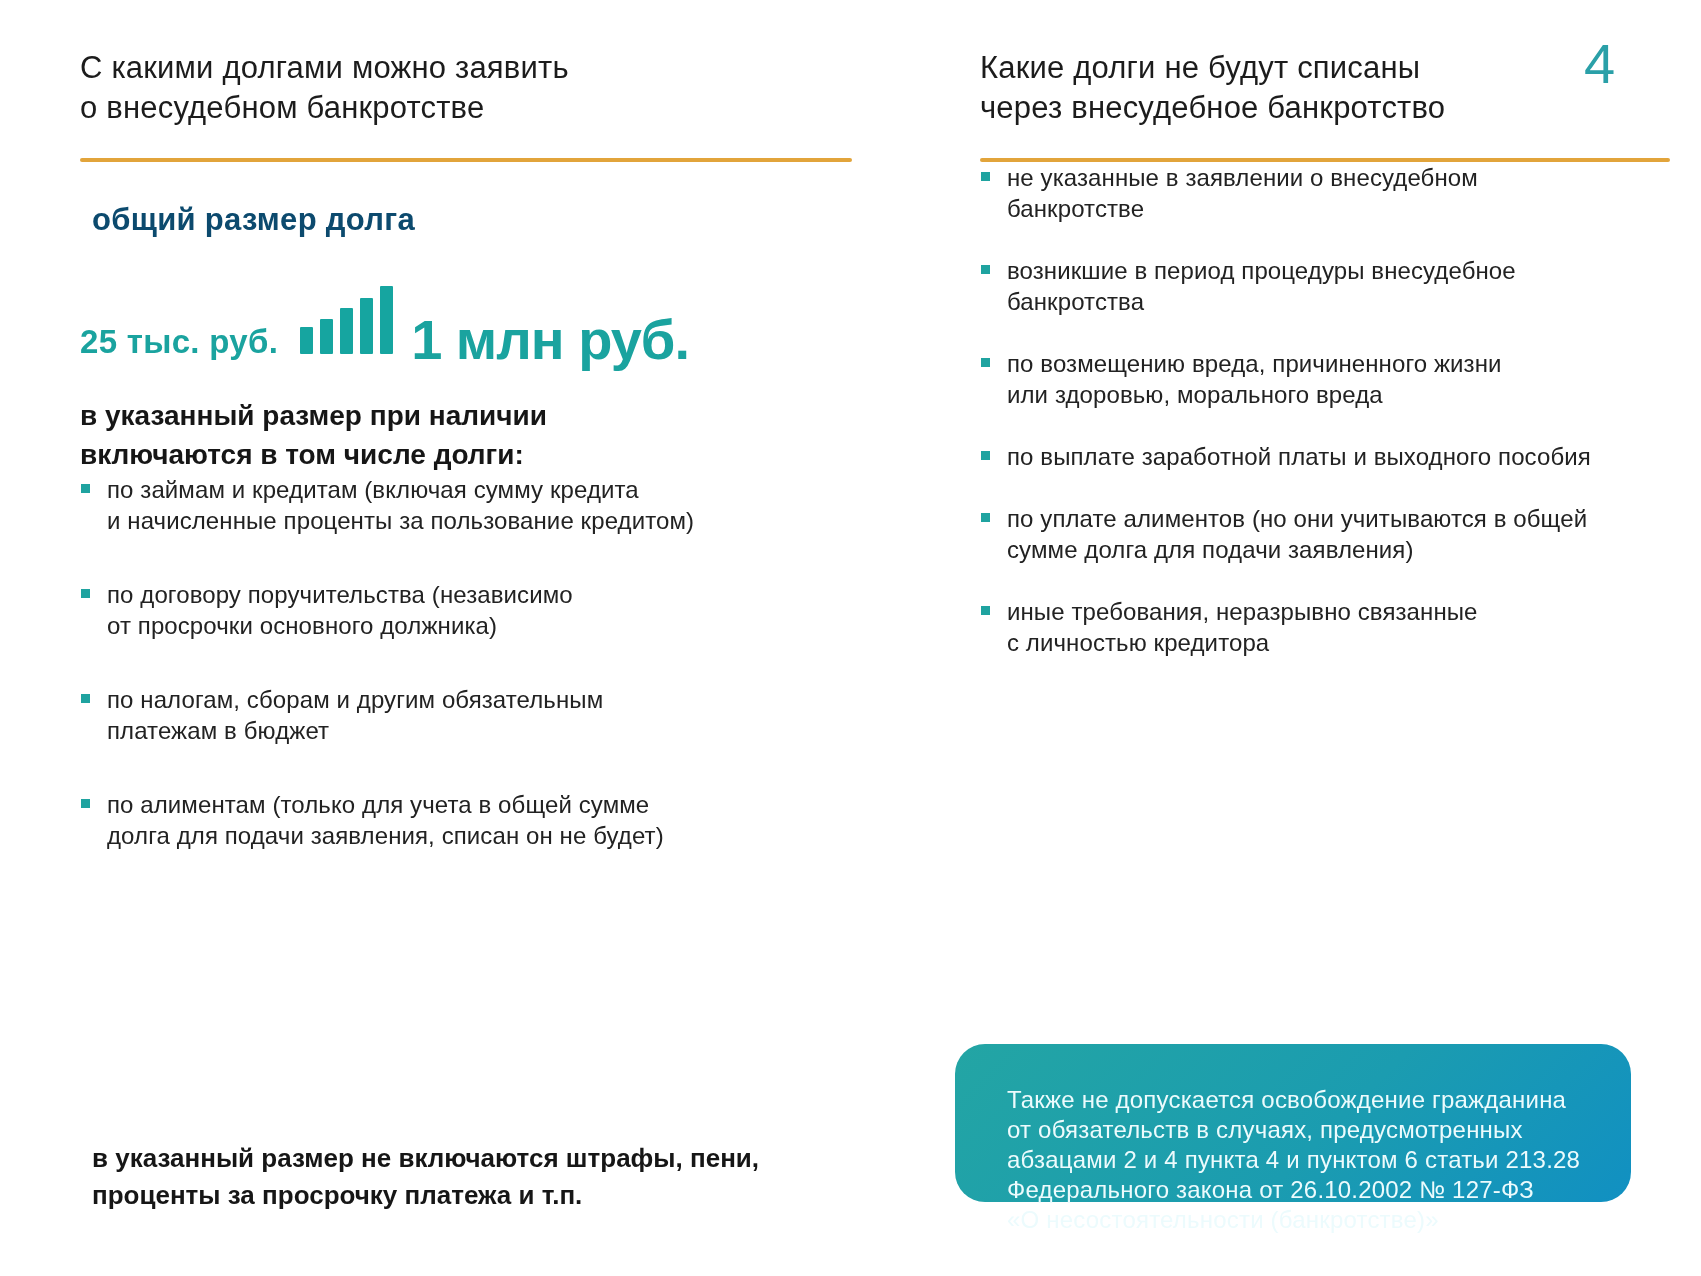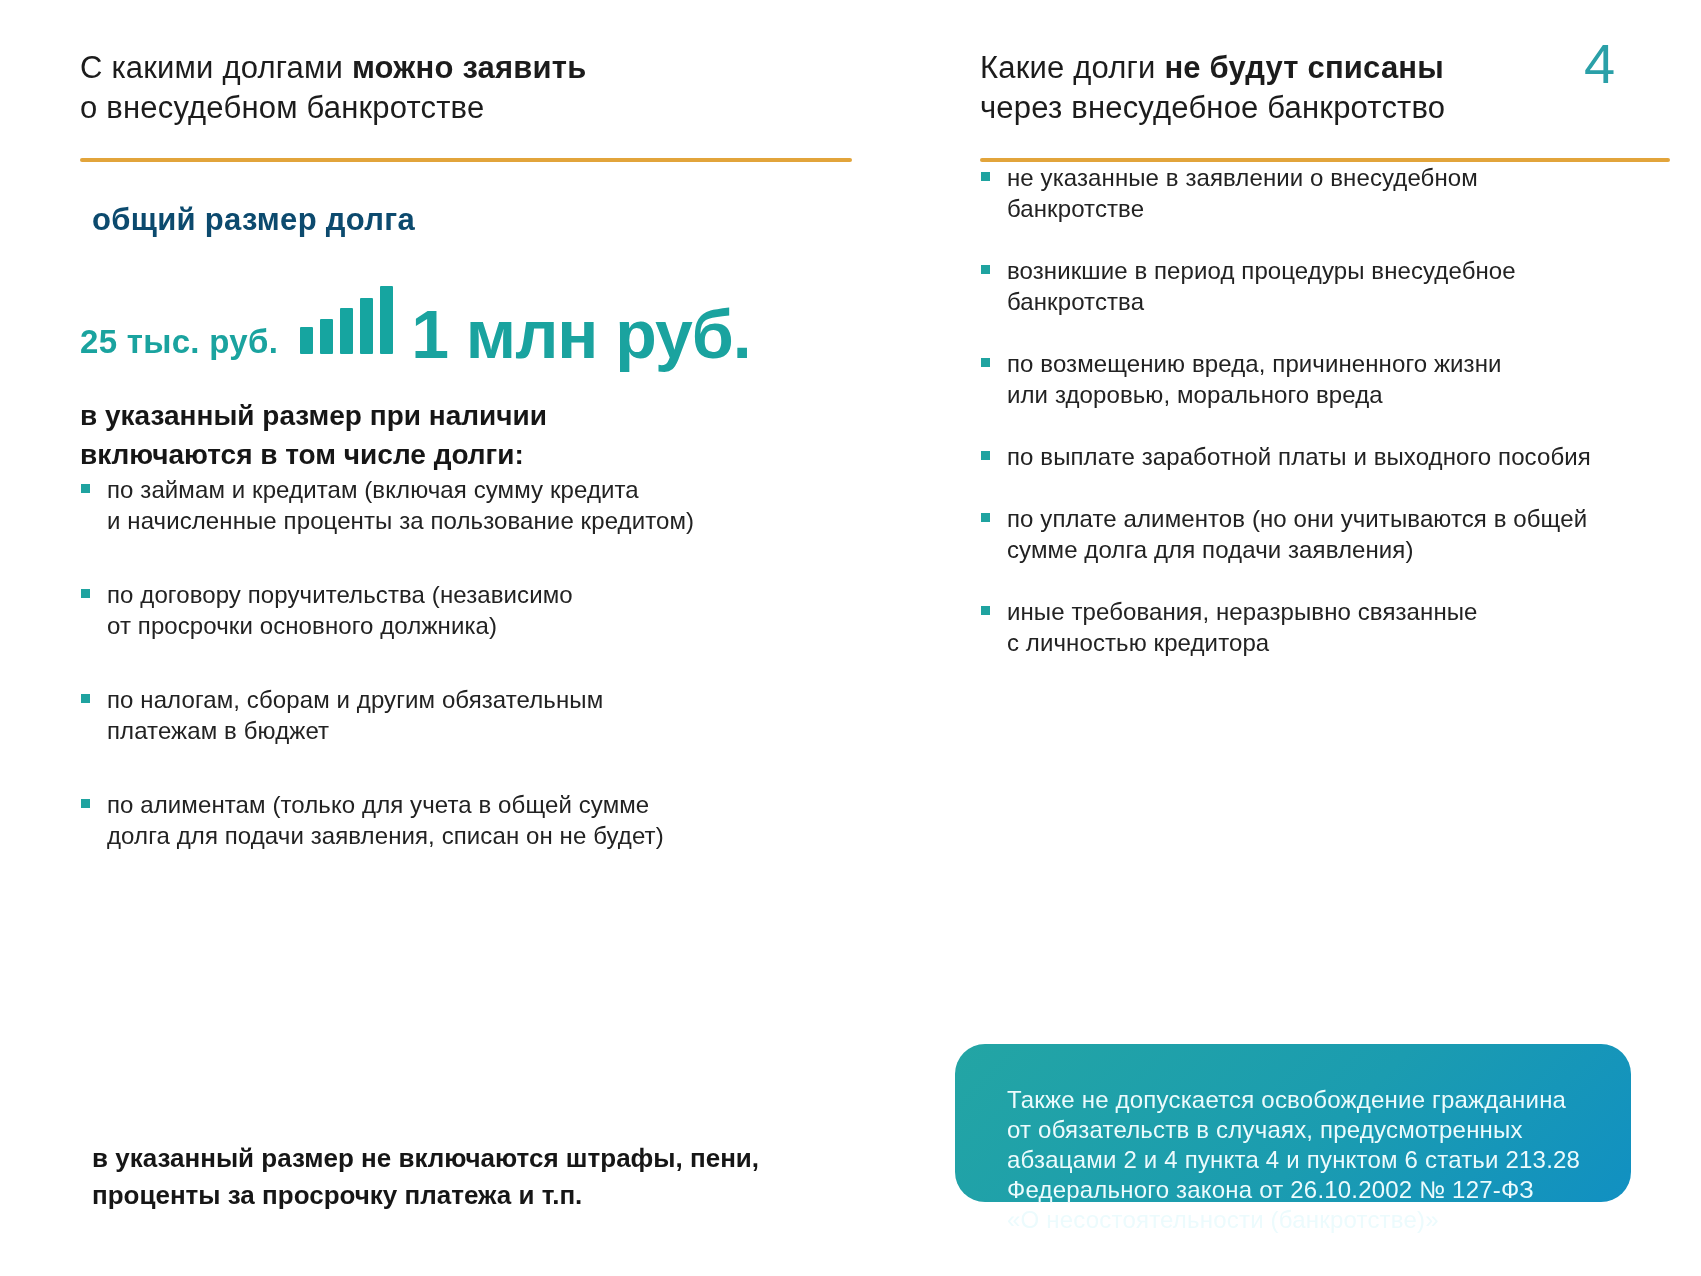--- a/index.html
+++ b/index.html
@@ -12,21 +12,21 @@
     overflow:hidden;
   }
   .col{position:absolute;top:48px;}
   .col-left{left:80px;width:772px;}
   .col-right{left:980px;width:700px;}
 
   h1.title{
     margin:0;font-size:31px;line-height:40px;font-weight:400;
     letter-spacing:.2px;color:#1c1c1c;
   }
-  h1.title .b{font-weight:700;}
+  h1.title .b{font-weight:400;}
   .rule{height:4px;background:#e2a43b;border-radius:2px;margin-top:30px;}
   .rule-left{width:772px;}
   .rule-right{width:690px;}
 
   .page-number{
     position:absolute;left:1584px;top:36px;
     font-size:56px;font-weight:300;color:#2aa0a8;line-height:1;
   }
 
   h2.debt-heading{
@@ -46,21 +46,21 @@
   }
   .bars i{
     display:block;width:13px;background:#16a5a0;margin-right:7px;border-radius:1px;
   }
   .bars i:nth-child(1){height:27px;}
   .bars i:nth-child(2){height:35px;}
   .bars i:nth-child(3){height:46px;}
   .bars i:nth-child(4){height:56px;}
   .bars i:nth-child(5){height:68px;margin-right:0;}
   .amount-max{
-    font-size:68px;font-weight:700;color:#1aa39f;line-height:.92;
+    font-size:56px;font-weight:700;color:#1aa39f;line-height:.92;
     letter-spacing:-1px;white-space:nowrap;
   }
 
   h3.subheading{
     margin:30px 0 0 0;font-size:28px;font-weight:700;line-height:39px;
     color:#161616;white-space:pre-line;
   }
 
   ul.bullets{list-style:none;margin:0;padding:0;}
   ul.bullets li{

